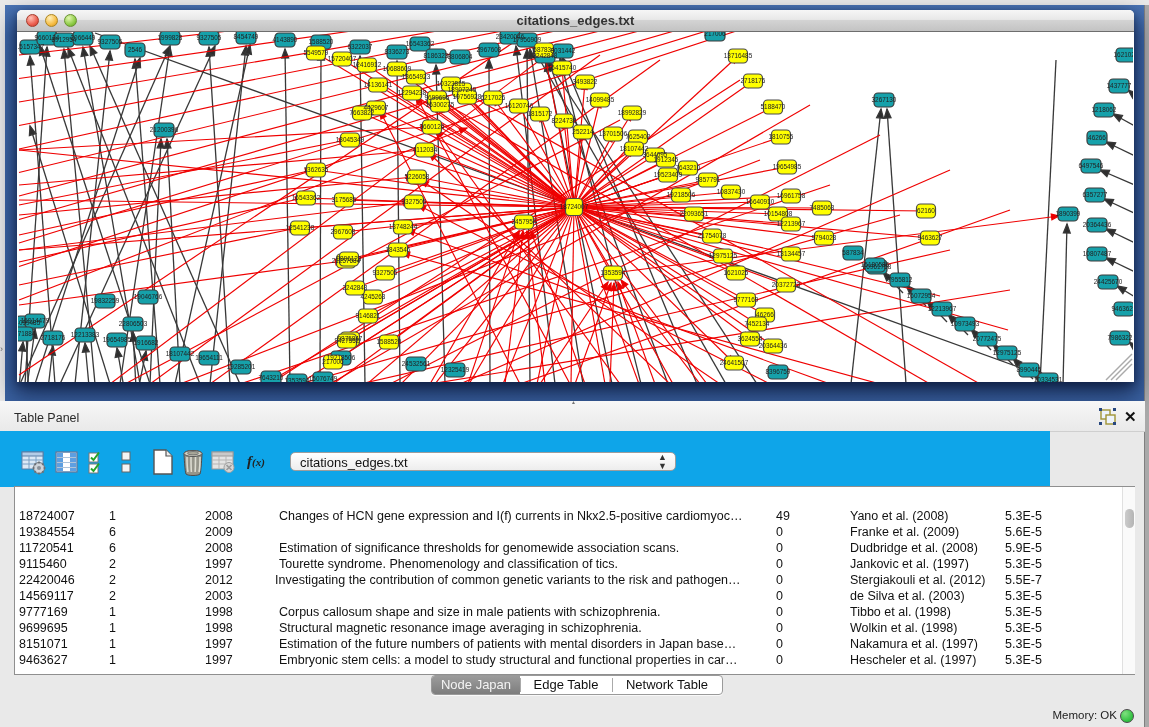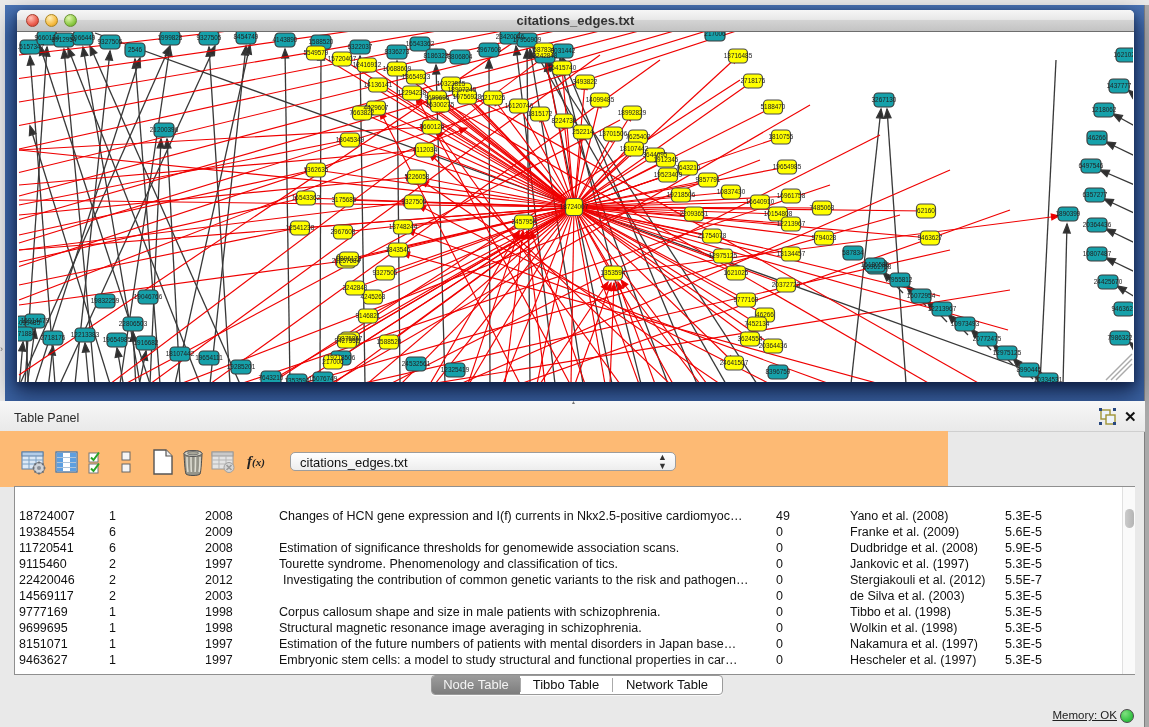--- a/index.html
+++ b/index.html
@@ -20,21 +20,21 @@
   font-size:13px;font-weight:bold;color:#333;}
 .tl{position:absolute;top:4px;width:13px;height:13px;border-radius:50%;box-sizing:border-box;}
 #gcontent{position:absolute;left:1px;top:22px;width:1115px;height:350px;background:#fff;overflow:hidden;}
 
 #tpheader{position:absolute;left:0px;top:401px;width:1145px;height:30px;
   background:linear-gradient(180deg,#f7f7f7,#e9e9e9);border-bottom:1px solid #cfcfcf;}
 #tpheader .t{position:absolute;left:14px;top:10px;font-size:12.5px;color:#2b2b2b;}
 #grip{position:absolute;left:571px;top:400px;width:9px;height:5px;color:#777;font-size:5px;line-height:5px;}
 #closex{position:absolute;left:1124px;top:408px;font-size:15px;font-weight:bold;color:#111;}
 
-#toolbar{position:absolute;left:0;top:431px;width:948px;height:56px;background:#fdba74;}
+#toolbar{position:absolute;left:0;top:431px;width:1050px;height:56px;background:#0ea5e9;}
 #combo{position:absolute;left:290px;top:21px;width:386px;height:19px;border:1px solid #9d9d9d;
   border-radius:5px;background:linear-gradient(180deg,#ffffff,#ededed);
   font-size:13px;color:#111;line-height:19px;padding-left:9px;box-sizing:border-box;}
 #combo .arr{position:absolute;right:8px;top:0px;font-size:9px;color:#333;line-height:9px;}
 
 #tbl{position:absolute;left:14px;top:486px;width:1121px;height:189px;background:#fff;
   border:1px solid #8f8f8f;box-sizing:border-box;}
 .hcell{position:absolute;top:0;height:20px;background:linear-gradient(180deg,#d5ebf7,#c3e0ef);
   border-right:1px solid #86a6ba;box-sizing:border-box;font-size:12.5px;color:#1c1c1c;
   text-align:center;line-height:20px;}
@@ -45,21 +45,21 @@
   border-left:1px solid #e0e0e0;}
 #vthumb{position:absolute;left:1.5px;top:22px;width:9px;height:19px;border-radius:5px;
   background:linear-gradient(90deg,#cbcbcb,#b4b4b4);}
 
 #tabs{position:absolute;left:431px;top:675px;width:292px;height:20px;border:1px solid #9a9a9a;
   border-radius:4px;background:#fff;box-sizing:border-box;font-size:13px;
   box-shadow:0 1px 0 rgba(255,255,255,.7);}
 #tabs .seg{position:absolute;top:0;height:18px;line-height:18px;text-align:center;color:#111;}
 #tabs .sel{background:linear-gradient(180deg,#9c9c9c,#7d7d7d);color:#f4f4f4;border-radius:3px 0 0 3px;}
 #tabs .sep{position:absolute;top:2px;width:1px;height:14px;background:#aaa;}
-#mem{position:absolute;right:32px;top:709px;font-size:11.5px;color:#222;text-decoration:underline;}
+#mem{position:absolute;right:32px;top:709px;font-size:11.5px;color:#222;}
 #memdot{position:absolute;left:1120px;top:709px;width:14px;height:14px;border-radius:50%;
   background:radial-gradient(circle at 35% 30%,#7fe07f,#2fbf3f 70%);border:1.5px solid #4a4a4a;box-sizing:border-box;}
 </style></head>
 <body>
 <div id="bluepanel"></div>
 <div id="rightstrip"></div>
 <div id="gwin">
   <div id="gcontent">
       <svg width="1116" height="350" viewBox="0 0 1116 350" style="position:absolute;left:0;top:0">
         <rect width="1116" height="350" fill="#ffffff"></rect>
@@ -887,21 +887,21 @@
         <span style="left:190px">1997</span>
         <span style="left:264px;width:488px">Tourette syndrome. Phenomenology and classification of tics.</span>
         <span style="left:761px">0</span>
         <span style="left:835px;width:150px">Jankovic et al. (1997)</span>
         <span style="left:990px">5.3E-5</span>
       </div>
       <div class="trow" style="top:85px">
         <span style="left:4px">22420046</span>
         <span style="left:94px">2</span>
         <span style="left:190px">2012</span>
-        <span style="left:268px;width:488px">Investigating the contribution of common genetic variants to the risk and pathogen…</span>
+        <span style="left:260px;width:488px">Investigating the contribution of common genetic variants to the risk and pathogen…</span>
         <span style="left:761px">0</span>
         <span style="left:835px;width:150px">Stergiakouli et al. (2012)</span>
         <span style="left:990px">5.5E-7</span>
       </div>
       <div class="trow" style="top:101px">
         <span style="left:4px">14569117</span>
         <span style="left:94px">2</span>
         <span style="left:190px">2003</span>
         <span style="left:761px">0</span>
         <span style="left:835px;width:150px">de Silva et al. (2003)</span>
@@ -942,20 +942,20 @@
         <span style="left:761px">0</span>
         <span style="left:835px;width:150px">Hescheler et al. (1997)</span>
         <span style="left:990px">5.3E-5</span>
       </div>
     </div>
   <div id="vscroll">
       <div id="vthumb"></div>
     </div>
 </div>
 <div id="tabs">
-  <div class="seg sel" style="left:0;width:88px">Node Table</div>
-  <div class="seg" style="left:88px;width:92px">Tibbo Table</div>
+  <div class="seg sel" style="left:0;width:88px">Node Japan</div>
+  <div class="seg" style="left:88px;width:92px">Edge Table</div>
   <div class="seg" style="left:180px;width:110px">Network Table</div>
   <div class="sep" style="left:88px"></div>
   <div class="sep" style="left:180px"></div>
 </div>
 <div id="mem">Memory: OK</div>
 <div id="memdot"></div>
 
 </body></html>

